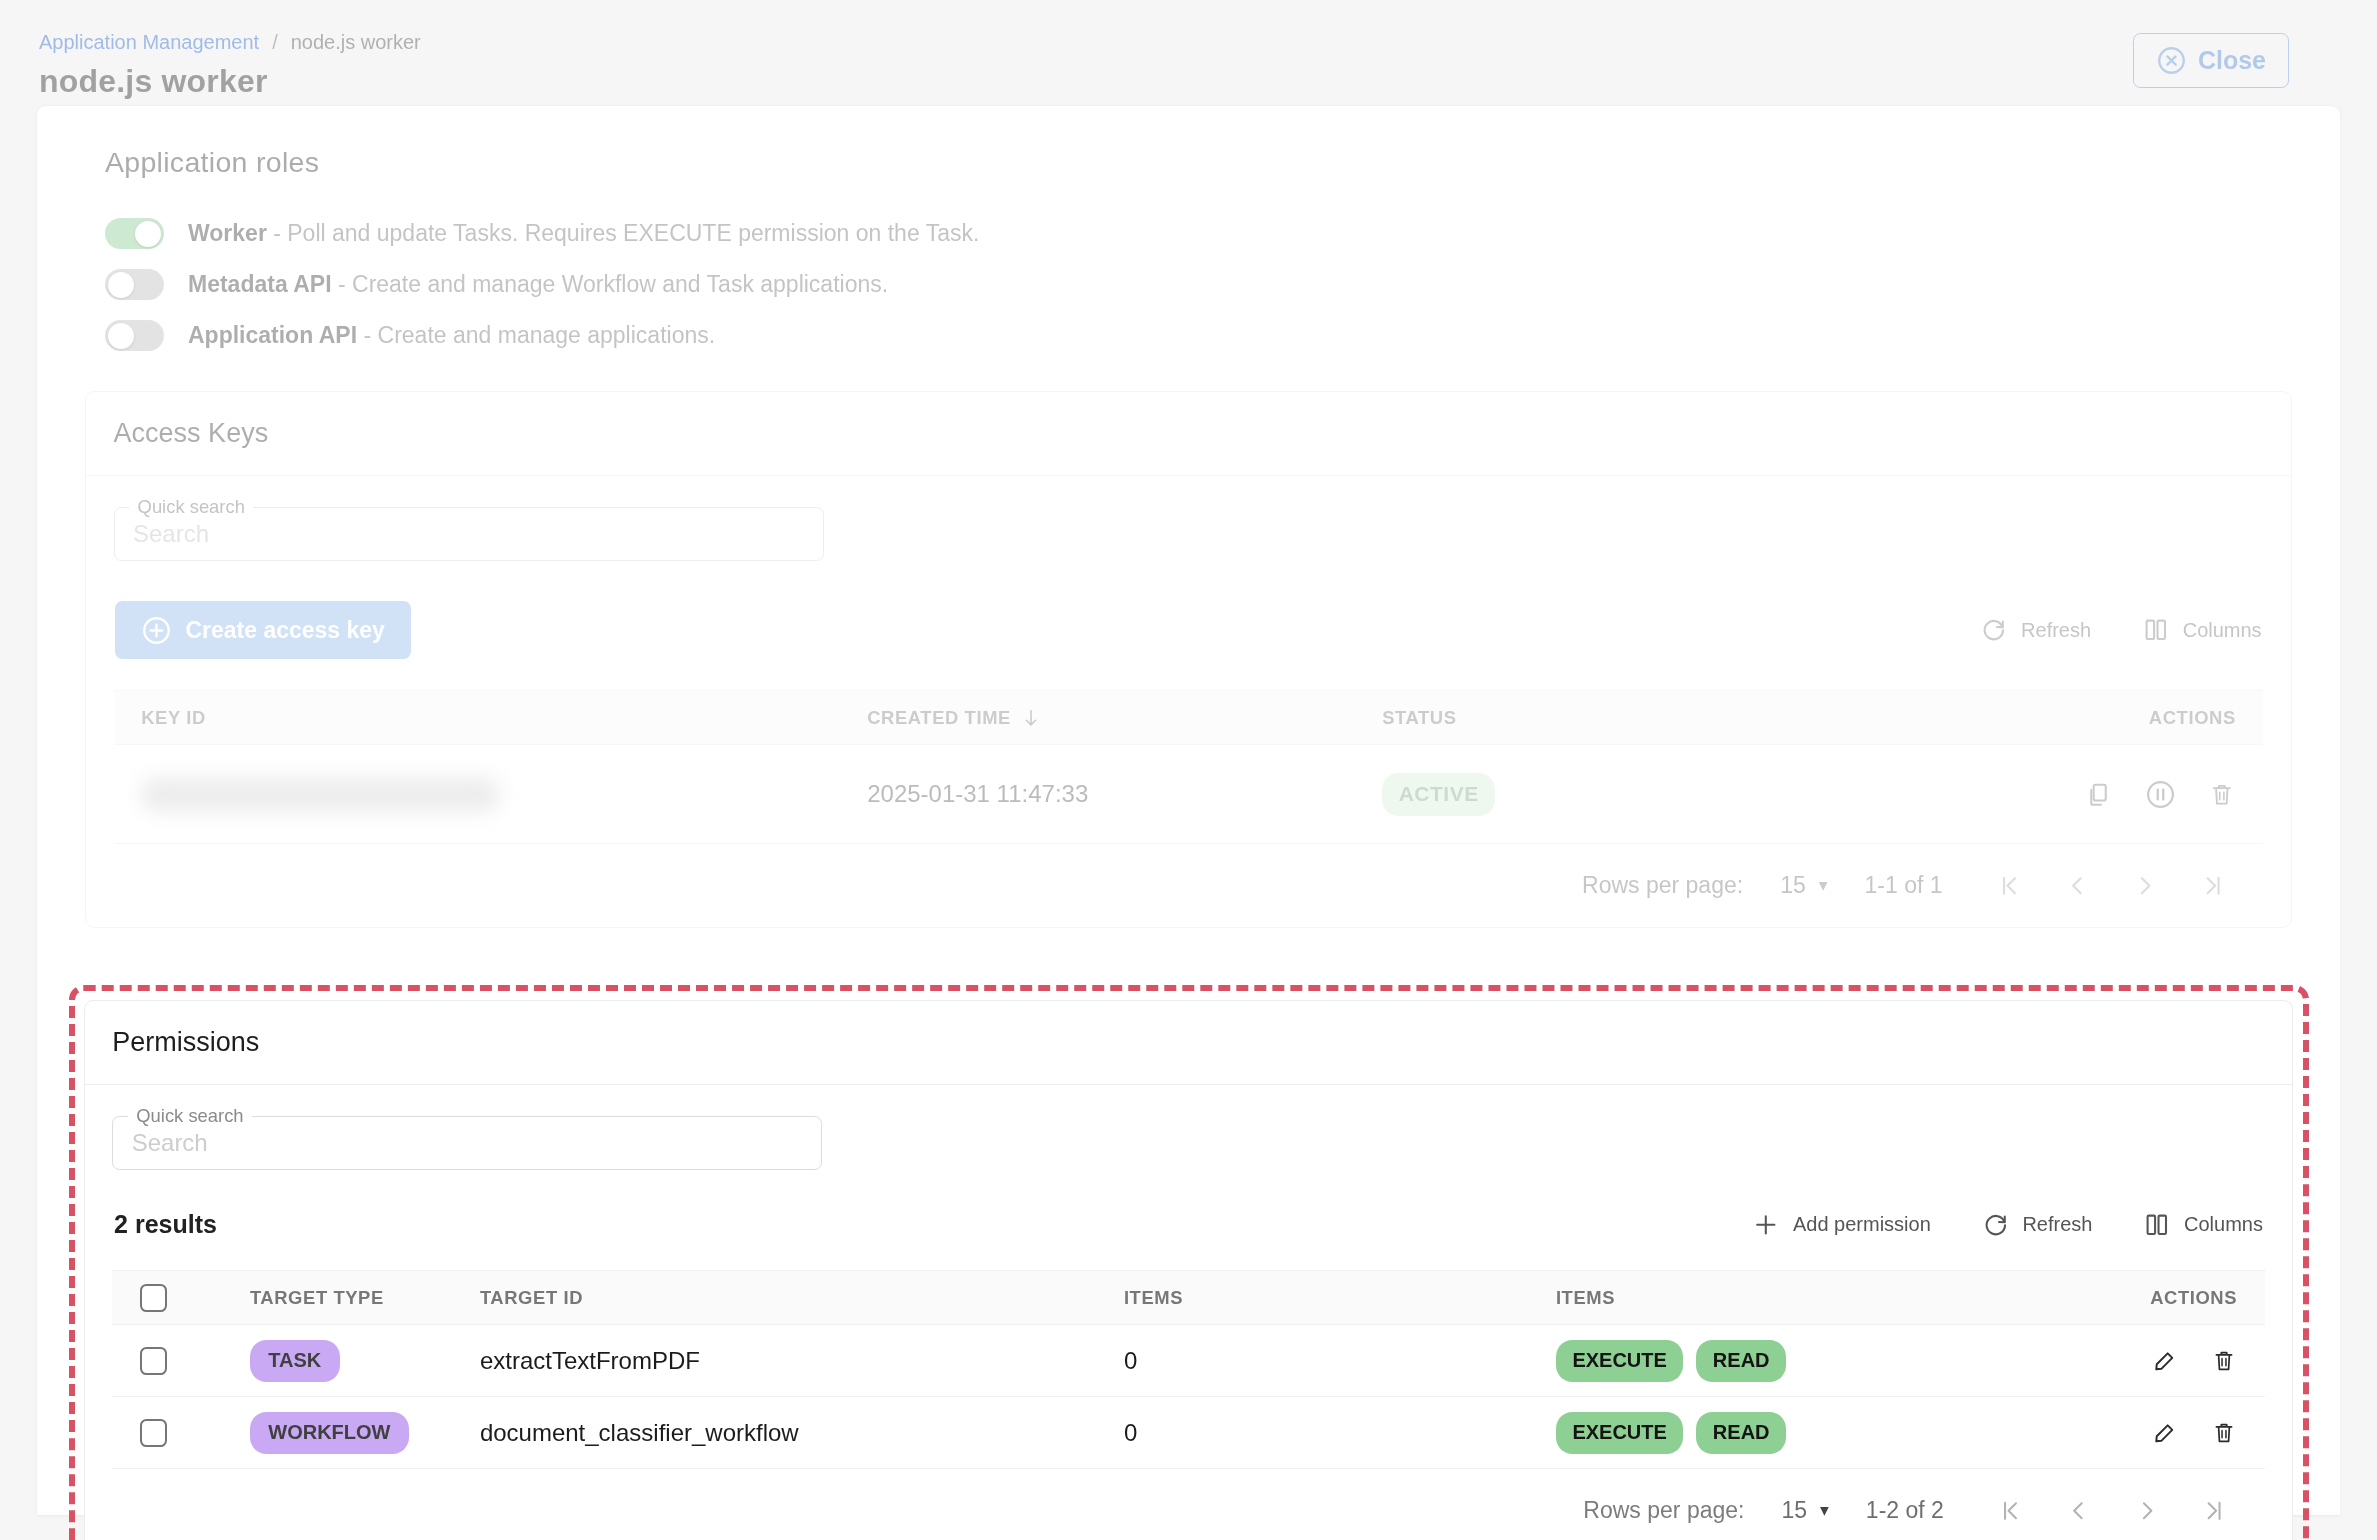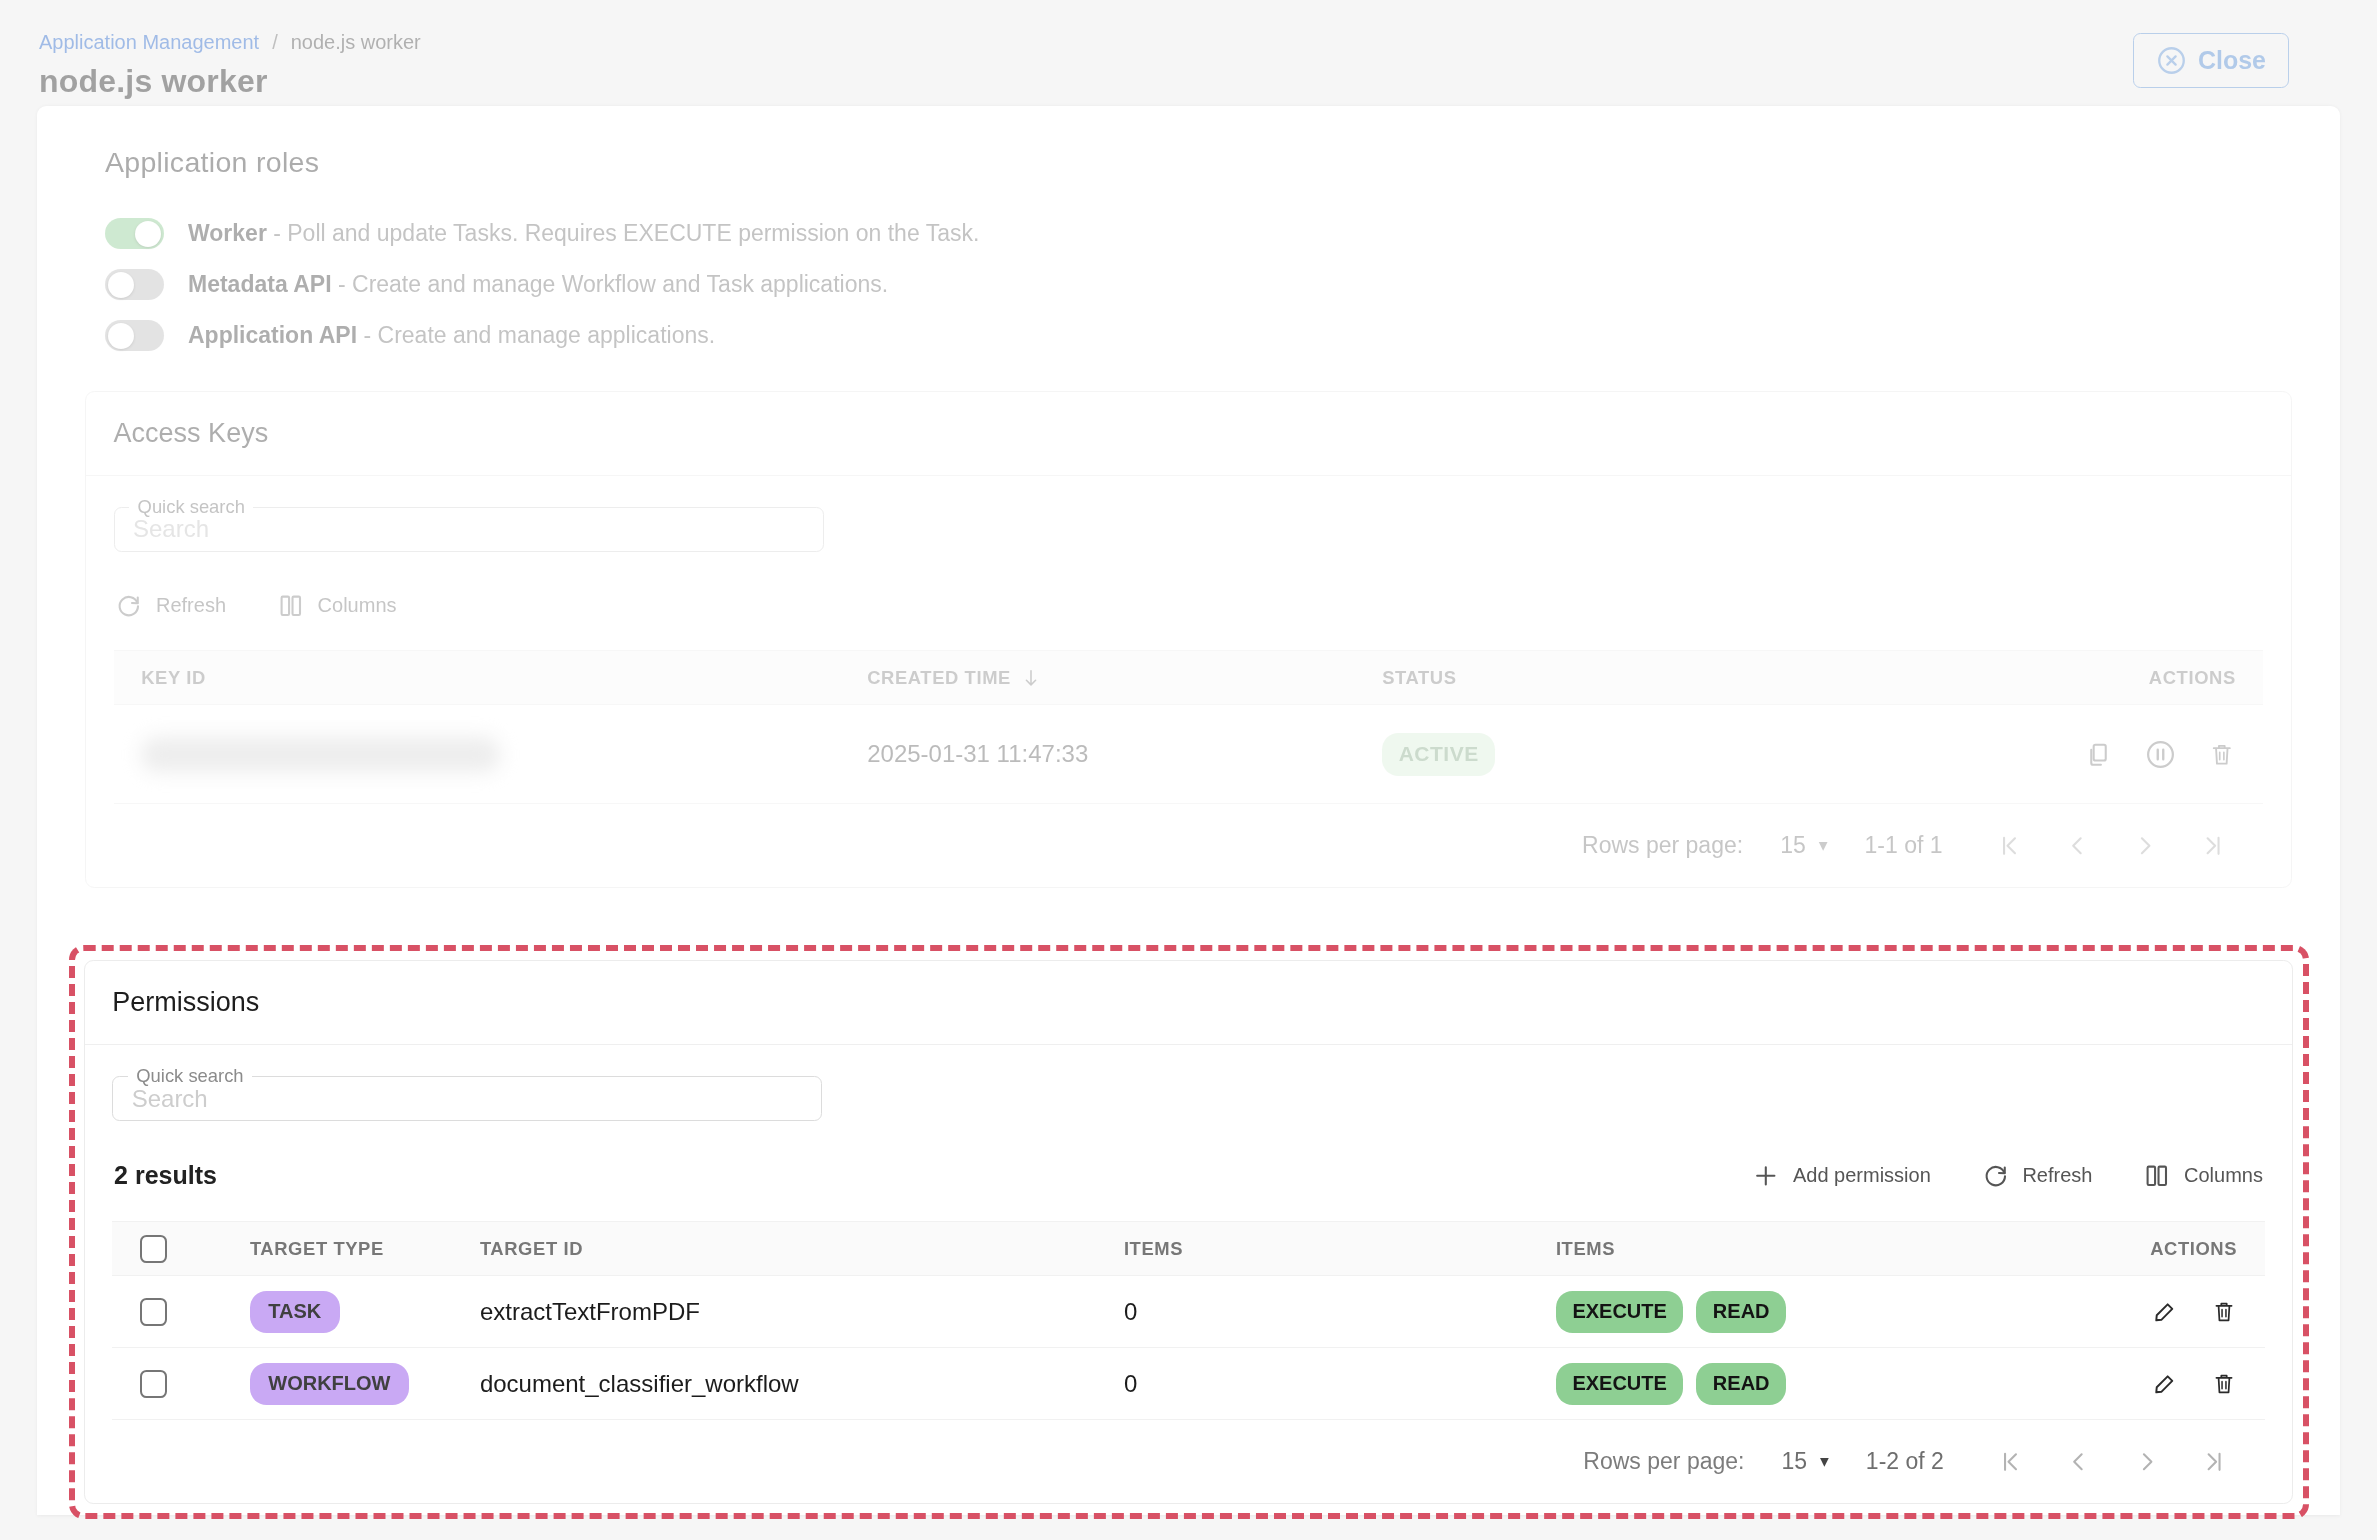--- a/index.html
+++ b/index.html
@@ -50,21 +50,21 @@
   .role-text b { color:#5f5f5f; font-weight:700;margin-top:36px; }
 
   
   .sub-card { border:0.9px solid #ececec; border-radius:9.2px; background:#fff; }
   .sub-card-header { padding:26px 27.6px; font-size:27px; color:#5f5f5f; }
   .sub-card-header.dark { color:#1d1d1d; font-weight:500; }
   .divider { height:0.9px; background:#efefef; }
   .sub-card-body { padding:31px 27.6px 0 27.6px; }
 
   
-  .search-field { position:relative; width:710px; height:45px; border:1.4px solid #dcdcdc; border-radius:7.4px; background:#fff; }
+  .search-field { position:relative; width:710px; height:54px; border:1.4px solid #dcdcdc; border-radius:7.4px; background:#fff; }
   .search-label { position:absolute; top:-12px; left:14.7px; background:#fff; padding:0 8.3px; font-size:18.4px; color:#8b8b8b; }
   .search-input { border:none; outline:none; width:92%; height:100%; padding:0 18.4px; font-size:24px; color:#444; background:transparent; font-family:"Liberation Sans",sans-serif; }
   .search-input::placeholder { color:#cdcdcd; }
 
   
   .toolbar { display:flex; align-items:center; justify-content:space-between; margin-top:40px; padding:0 1.8px; }
   .primary-btn {
     background:#a4c6ee; color:#ffffff; border:none; border-radius:7.4px;
     font-size:23px; font-weight:600; padding:13.8px 26px;
     display:flex; align-items:center; gap:13px; cursor:pointer;
@@ -193,20 +193,29 @@
     <div class="sub-card-header">Access Keys</div>
     <div class="divider"></div>
 
     <div class="sub-card-body">
       <div class="search-field">
         <span class="search-label">Quick search</span>
         <input class="search-input" placeholder="Search" style="">
       </div>
 
       <div class="toolbar">
+        <button class="primary-btn">
+          <span class="icon">
+            <svg width="31" height="31" viewBox="0 0 24 24">
+                <circle cx="12" cy="12" r="9.5" fill="none" stroke="#fff" stroke-width="1.8"></circle>
+                <path d="M12 7.5 V16.5 M7.5 12 H16.5" stroke="#fff" stroke-width="1.8" stroke-linecap="round"></path>
+              </svg>
+          </span>
+          <span>Create access key</span>
+        </button>
 
         <div class="flat-btns">
           <button class="flat-btn">
             <span class="icon">
               <svg width="27.6" height="27.6" viewBox="0 0 24 24">
                   <path d="M19.5 9.5 A8 8 0 1 0 20 12.5" fill="none" stroke="#9a9a9a" stroke-width="1.8" stroke-linecap="round"></path>
                   <path d="M19.8 4.8 L19.8 9.8 L14.8 9.6" fill="none" stroke="#9a9a9a" stroke-width="1.8" stroke-linecap="round" stroke-linejoin="round"></path>
                 </svg>
             </span>
             <span>Refresh</span>

